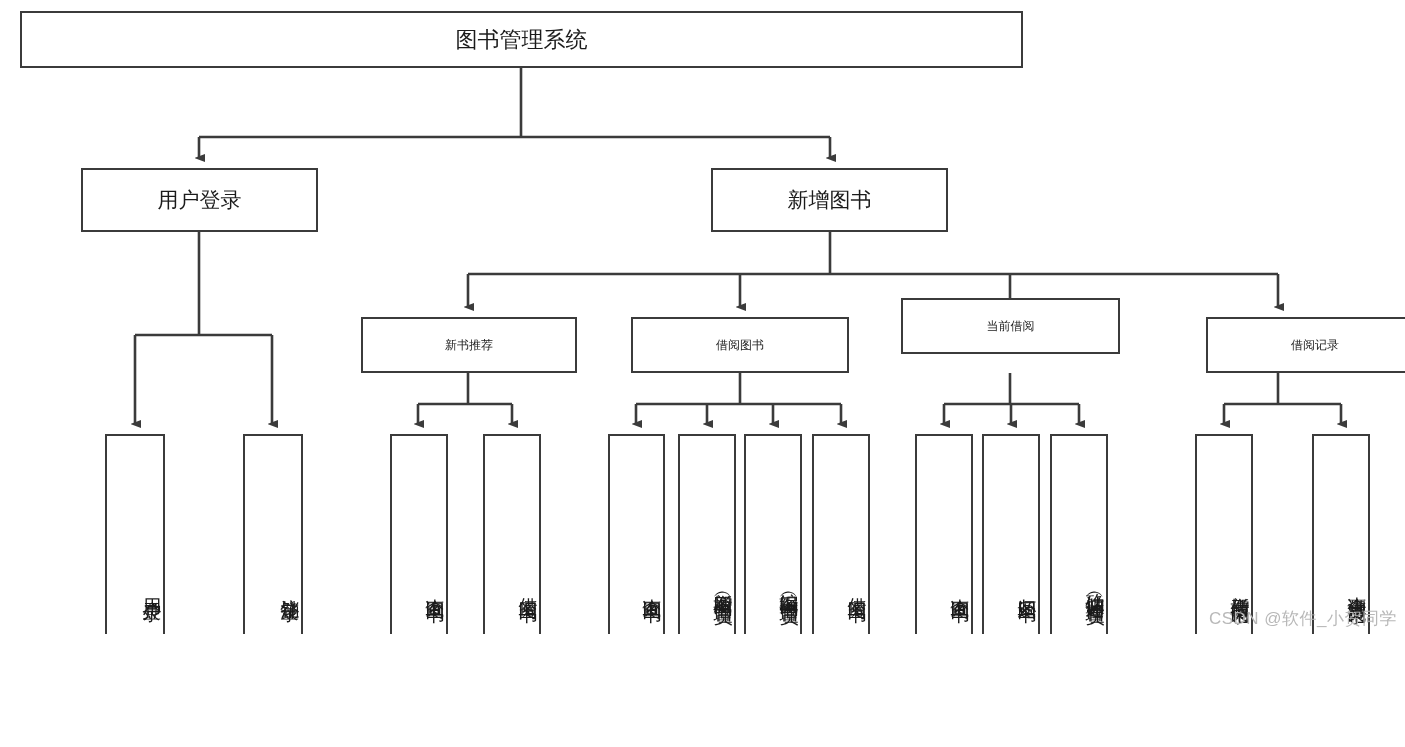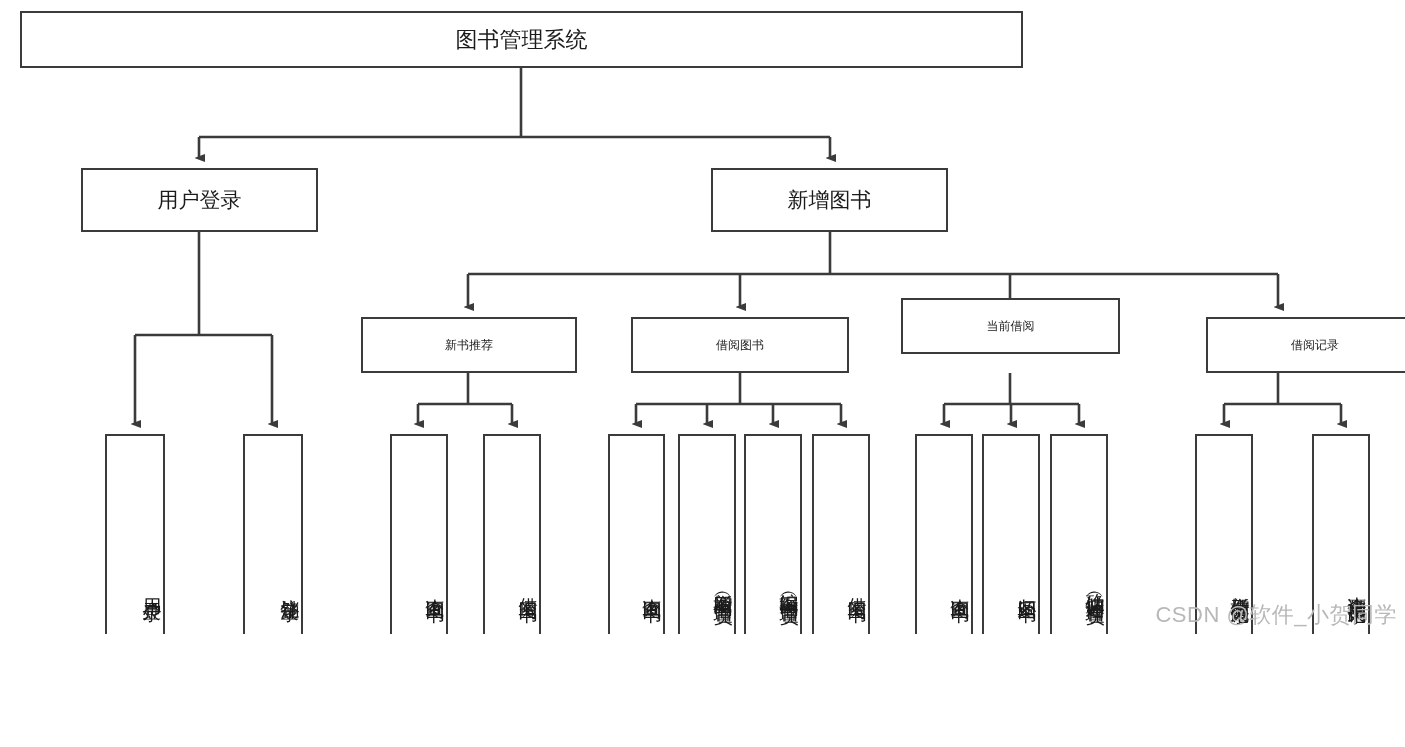--- a/index.html
+++ b/index.html
@@ -59,21 +59,21 @@
   .node-leaf .vtext {
     writing-mode: vertical-rl;
     text-orientation: upright;
     display: block;
     max-height: 100%;
   }
   .watermark {
     position: absolute;
     right: 8px;
     bottom: 4px;
-    font-size: 22px;
+    font-size: 17px;
     color: #b8b8b8;
     letter-spacing: 0.5px;
     z-index: 5;
     white-space: nowrap;
   }
 </style>
 </head>
 <body>
 
 <div id="canvas">

